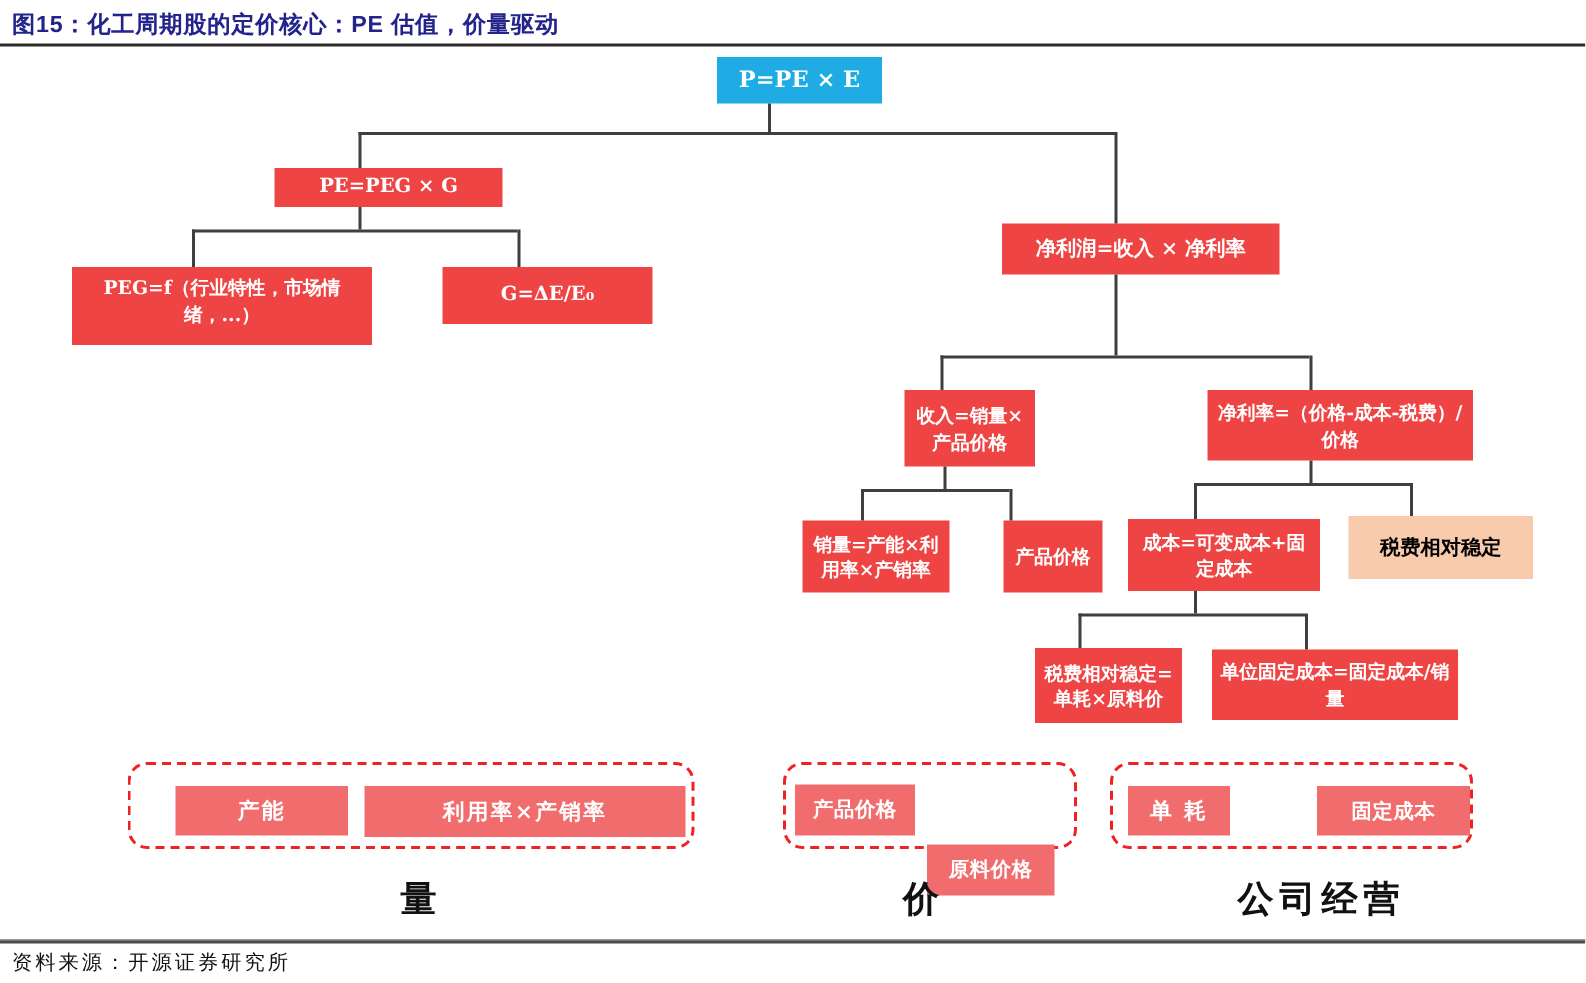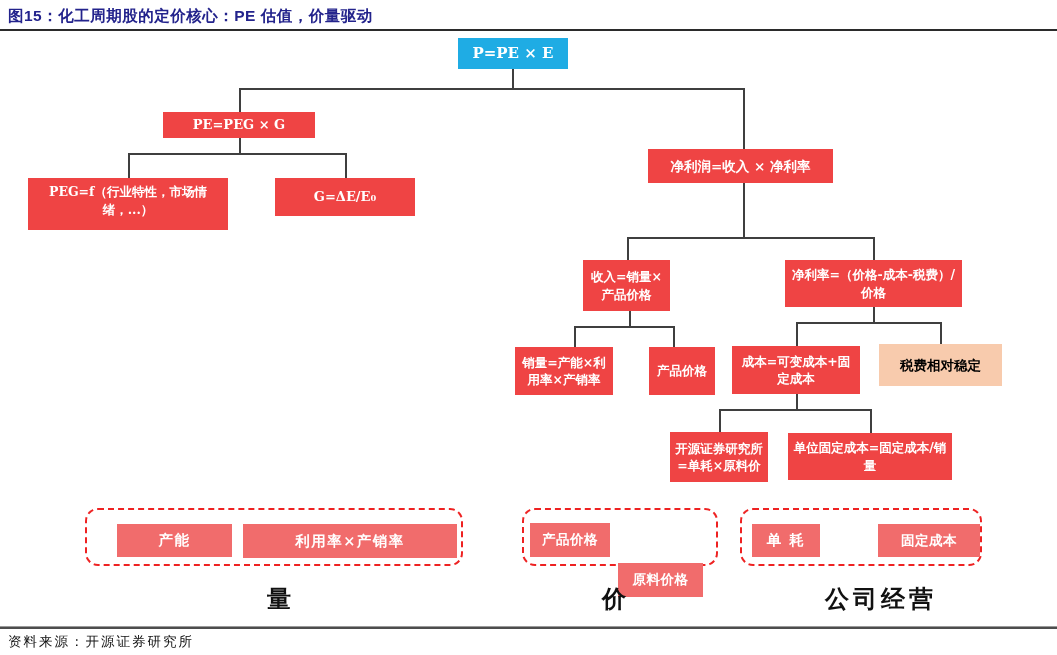--- a/index.html
+++ b/index.html
@@ -13,21 +13,21 @@
   }
   .title-rule{position:absolute;left:0;top:29px;width:1057px;height:2px;background:#2b2b2b;}
   .src-rule{position:absolute;left:0;top:626px;width:1057px;height:2px;background:#4d4d4d;border-top:1px solid #9a9a9a;}
   .src-text{
     position:absolute;left:8px;top:633px;font-size:13.5px;color:#111111;
     font-family:Liberation Serif, serif;letter-spacing:2px;white-space:nowrap;
   }
   .node{
     position:absolute;display:flex;align-items:center;justify-content:center;
     text-align:center;color:#ffffff;font-weight:bold;line-height:1.4;
-    font-family:"DejaVu Serif","Liberation Serif",serif;box-sizing:border-box;padding:12px 4px;
+    font-family:"DejaVu Serif","Liberation Serif",serif;box-sizing:border-box;padding:12px 4px;margin-left:20px;
   }
   .blue{background:#ef4444;}
   .cyan{background:#1FACE4;}
   .peach{background:#F8CBAD;color:#000000;}
   .top-align{align-items:flex-start;padding-top:5px;}
   .v{position:absolute;width:1.5px;background:#3F3F3F;}
   .h{position:absolute;height:1.5px;background:#3F3F3F;}
   .group{position:absolute;border:2.5px dashed #EE2222;border-radius:13px;box-sizing:border-box;background:transparent;}
   .chip{
     position:absolute;background:#F16C6C;color:#ffffff;font-weight:bold;font-size:14.5px;
@@ -62,21 +62,21 @@
   <div class="node blue" style="left:785px;top:260px;width:177px;height:47px;font-size:12.5px;">净利率=（价格-成本-税费）/价格</div>
 
   <div class="node blue" style="left:515px;top:347px;width:98px;height:48px;font-size:12.5px;">销量=产能×利用率×产销率</div>
 
   <div class="node blue" style="left:649px;top:347px;width:66px;height:48px;font-size:12.5px;">产品价格</div>
 
   <div class="node blue" style="left:732px;top:346px;width:128px;height:48px;font-size:12.5px;">成本=可变成本+固定成本</div>
 
   <div class="node peach" style="left:879px;top:344px;width:123px;height:42px;font-size:13.5px;">税费相对稳定</div>
 
-  <div class="node blue" style="left:670px;top:432px;width:98px;height:50px;font-size:12.5px;">开源证券研究所=单耗×原料价</div>
+  <div class="node blue" style="left:670px;top:432px;width:98px;height:50px;font-size:12.5px;">税费相对稳定=单耗×原料价</div>
 
   <div class="node blue" style="left:788px;top:433px;width:164px;height:47px;font-size:12.5px;">单位固定成本=固定成本/销量</div>
 
   <i class="v" style="left:512px;top:69px;height:19px;"></i>
   <i class="h" style="left:239px;top:88px;width:505px;"></i>
   <i class="v" style="left:239px;top:88px;height:24px;"></i>
   <i class="v" style="left:743px;top:88px;height:61px;"></i>
   <i class="v" style="left:239px;top:138px;height:15px;"></i>
   <i class="h" style="left:128px;top:153px;width:217px;"></i>
   <i class="v" style="left:128px;top:153px;height:25px;"></i>

